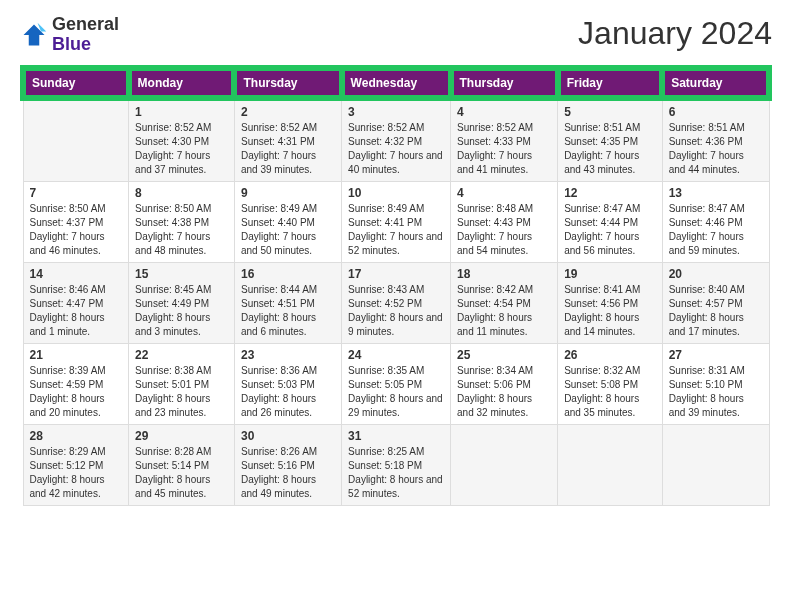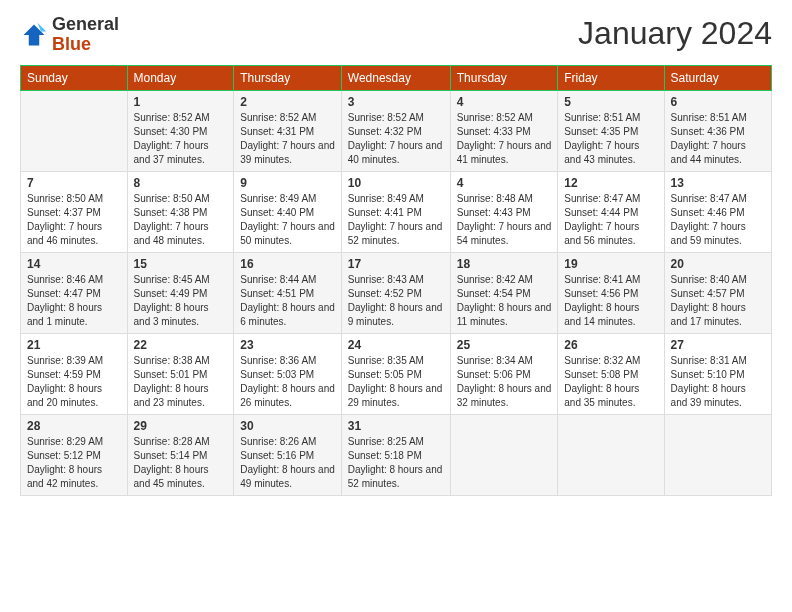--- a/index.html
+++ b/index.html
@@ -25,21 +25,21 @@
       display: flex;
       align-items: center;
       gap: 4px;
     }
     .logo-text {
       font-size: 18px;
       font-weight: bold;
       line-height: 1.1;
     }
     .logo-text .general { color: #333; }
-    .logo-text .blue { color: #c2410c; }
+    .logo-text .blue { color: #4c1d95; }
     .logo-icon {
       width: 28px;
       height: 28px;
     }
     .title-block {
     }
     .month-title {
       font-size: 32px;
       font-weight: normal;
       color: #333;
@@ -47,27 +47,27 @@
     .location {
       font-size: 16px;
       color: #555;
     }
     table {
       width: 100%;
       border-collapse: collapse;
       font-size: 11px;
     }
     thead tr th {
-      background-color: #c2410c;
+      background-color: #701a75;
       color: #fff;
       padding: 5px 6px;
-      font-weight: normal;
+      font-weight: bold;
       font-size: 12px;
       text-align: left;
-      border: 1px solid #22c55e;
+      border: 6px solid #22c55e;
     }
     tbody tr {
       background: #fff;
     }
     tbody tr:nth-child(odd) {
       background: #f5f5f5;
     }
     tbody tr td {
       border: 1px solid #ddd;
       padding: 4px 6px;

